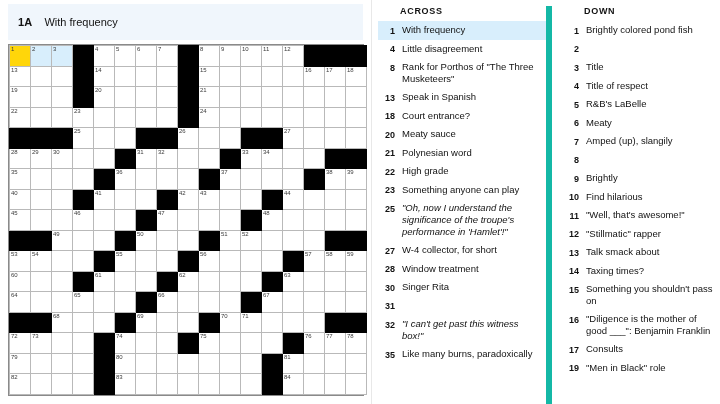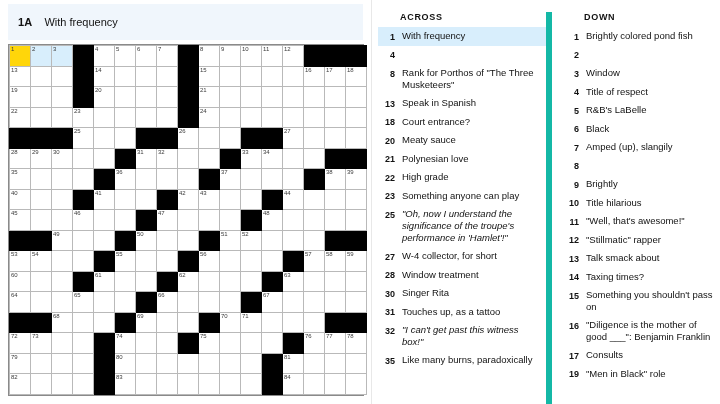--- a/index.html
+++ b/index.html
@@ -76,21 +76,21 @@
     color: #3b3b3b;
     font-family: "Liberation Sans", sans-serif;
   }
 
   
   .clues-pane {
     flex: 1;
     display: flex;
     height: 404px;
     overflow: hidden;
-    padding-top: 12px;
+    padding-top: 6px;
   }
   .clue-col {
     width: 174px;
     height: 100%;
     overflow: hidden;
     padding: 0 0 0 6px;
   }
   .clue-col.down { border-left: 6px solid #14b8a6; padding-left: 10px; }
   .col-head {
     font-size: 9px;
@@ -636,40 +636,41 @@
 
     <div class="clue-col across">
       <div class="col-head">ACROSS</div>
       <ul class="clue-list" id="across-list">
           <li class="selected">
             <span class="n">1</span>
             <span class="c">With frequency</span>
           </li>
           <li>
             <span class="n">4</span>
+            <span class="c">Little disagreement</span>
           </li>
           <li>
             <span class="n">8</span>
             <span class="c">Rank for Porthos of "The Three Musketeers"</span>
           </li>
           <li>
             <span class="n">13</span>
             <span class="c">Speak in Spanish</span>
           </li>
           <li>
             <span class="n">18</span>
             <span class="c">Court entrance?</span>
           </li>
           <li>
             <span class="n">20</span>
             <span class="c">Meaty sauce</span>
           </li>
           <li>
             <span class="n">21</span>
-            <span class="c">Polynesian love</span>
+            <span class="c">Polynesian word</span>
           </li>
           <li>
             <span class="n">22</span>
             <span class="c">High grade</span>
           </li>
           <li>
             <span class="n">23</span>
             <span class="c">Something anyone can play</span>
           </li>
           <li>
@@ -683,21 +684,20 @@
           <li>
             <span class="n">28</span>
             <span class="c">Window treatment</span>
           </li>
           <li>
             <span class="n">30</span>
             <span class="c">Singer Rita</span>
           </li>
           <li>
             <span class="n">31</span>
-            <span class="c">Touches up, as a tattoo</span>
           </li>
           <li>
             <span class="n">32</span>
             <span class="c"><i>"I can't get past this witness box!"</i></span>
           </li>
           <li>
             <span class="n">35</span>
             <span class="c">Like many burns, paradoxically</span>
           </li>
         </ul>
@@ -708,48 +708,48 @@
       <ul class="clue-list" id="down-list">
           <li>
             <span class="n">1</span>
             <span class="c">Brightly colored pond fish</span>
           </li>
           <li>
             <span class="n">2</span>
           </li>
           <li>
             <span class="n">3</span>
-            <span class="c">Window</span>
+            <span class="c">Title</span>
           </li>
           <li>
             <span class="n">4</span>
             <span class="c">Title of respect</span>
           </li>
           <li>
             <span class="n">5</span>
             <span class="c">R&amp;B's LaBelle</span>
           </li>
           <li>
             <span class="n">6</span>
-            <span class="c">Black</span>
+            <span class="c">Meaty</span>
           </li>
           <li>
             <span class="n">7</span>
             <span class="c">Amped (up), slangily</span>
           </li>
           <li>
             <span class="n">8</span>
           </li>
           <li>
             <span class="n">9</span>
             <span class="c">Brightly</span>
           </li>
           <li>
             <span class="n">10</span>
-            <span class="c">Title hilarious</span>
+            <span class="c">Find hilarious</span>
           </li>
           <li>
             <span class="n">11</span>
             <span class="c">"Well, that's awesome!"</span>
           </li>
           <li>
             <span class="n">12</span>
             <span class="c">"Stillmatic" rapper</span>
           </li>
           <li>

